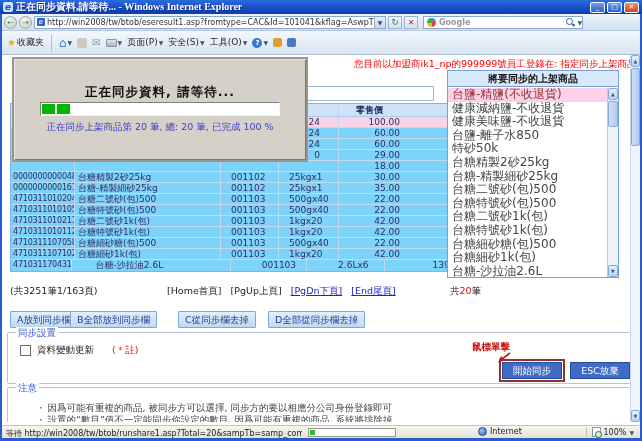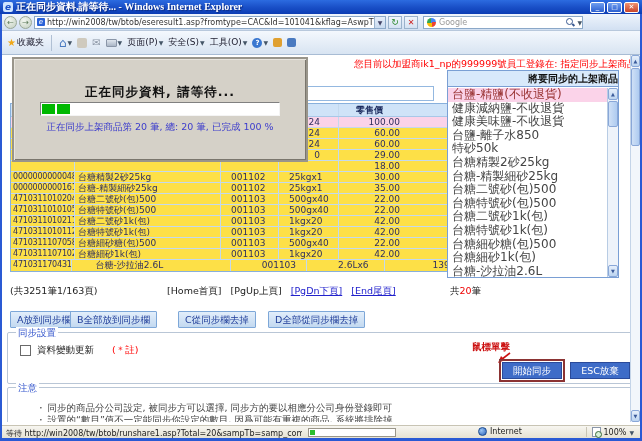--- a/index.html
+++ b/index.html
@@ -35,21 +35,21 @@
   .dropbtn { width:11px; height:13px; background:linear-gradient(180deg,#e8f0fa,#c6d8ee); border-left:1px solid #9ab2cc;
     font-size:6px; color:#446; text-align:center; line-height:13px; flex:none; }
   .sqbtn { width:14px; height:13px; background:linear-gradient(180deg,#f0f5fc,#d5e2f2); border:1px solid #9ab2cc;
     font-size:9px; line-height:11px; text-align:center; }
   .sqbtn.refresh { color:#2e8b2e; }
   .sqbtn.stop { color:#cc2222; font-size:8px; }
   .searchbox { width:160px; height:13px; background:#fff; border:1px solid #8ba8c8; display:flex; align-items:center;
     padding-left:3px; margin-left:3px; }
   .gball { width:9px; height:9px; border-radius:50%; flex:none;
     background:conic-gradient(#4285f4 0 25%, #ea4335 0 50%, #fbbc05 0 75%, #34a853 0); margin-right:3px; }
-  .searchtext { font-size:8px; color:#999; flex:1; }
+  .searchtext { font-size:8px; color:#999; flex:1;font-weight:bold; }
   .mag { position:relative; width:9px; height:9px; flex:none; margin-right:2px; }
   .mag::before { content:""; position:absolute; left:0; top:0; width:5px; height:5px; border:1.5px solid #3a5a92; border-radius:50%; }
   .mag::after { content:""; position:absolute; left:6px; top:6px; width:3px; height:1.5px; background:#3a5a92; transform:rotate(45deg); }
 
   
   .cmdbar { height:24px; background:linear-gradient(180deg,#f4f8fd,#d8e4f2); display:flex; align-items:center;
     padding:0 5px; gap:5px; border-bottom:1px solid #a8bcd4; font-size:9px; color:#223; }
   .star { color:#f0a818; font-size:10px; }
   .vsep { width:1px; height:16px; background:#b0c0d4; margin:0 2px; }
   .ci { display:flex; align-items:center; gap:1px; }
@@ -64,21 +64,21 @@
   .ext2 { width:9px; height:9px; border-radius:2px; background:#4a7ac0; }
 
   
   .content { position:absolute; top:41px; left:0; right:0; bottom:16px; background:#fff; overflow:hidden; }
 
   .red-header { position:absolute; left:352px; top:3px; font-size:9.5px; color:var(--accent-red,#f00); white-space:nowrap; }
 
   .white-box { position:absolute; left:180px; top:31px; width:252px; height:15px; background:#fff; border:1px solid #94b8e0; }
 
   
-  .ptable { position:absolute; left:8px; top:48px; width:461px; border:1px solid #88b0dc; background:#fde047; }
+  .ptable { position:absolute; left:8px; top:48px; width:461px; border:1px solid #88b0dc; background:#7dd3fc; }
   .thead { display:flex; height:13px; background:#cfe3f8; border-bottom:1px solid #a8c8e8; }
   .thead .cell { font-size:9px; font-weight:bold; color:#1a2a5e; text-align:center; line-height:13px; }
   .trow { display:flex; height:11px; border-bottom:1px solid #c3d9ee; }
   .trow:last-child { border-bottom:none;gap:21px; }
   .trow.sel { background:var(--selection-pink,#fbd3e9); }
   .cell { overflow:hidden; white-space:nowrap; font-size:9px; line-height:10px; color:#2f2f5f; border-right:1px solid #c3d9ee; }
   .cell:last-child { border-right:none; }
   .c1 { width:64px; font-size:8px; letter-spacing:-0.2px; padding-left:2px; }
   .c2 { width:146px; padding-left:3px; }
   .c3 { width:58px; padding-left:10px; }
@@ -116,21 +116,21 @@
   
   .annot { position:absolute; left:470px; top:286px; font-size:9.5px; font-weight:bold; color:#cc1111; }
   .annot-arrow { position:absolute; left:494px; top:297px; }
   .btn-primary { position:absolute; top:307px; width:60px; height:17px; background:var(--button-blue,#3e6cc8);
     color:#fff; font-size:9.5px; text-align:center; line-height:16px; border:1px solid #2a4a9a; cursor:pointer; }
   .btn-start { left:500px; outline:2px solid var(--annotation-maroon,#8b3333); outline-offset:1px; }
   .btn-esc { left:568px; }
 
   
   .syncpanel { position:absolute; left:445px; top:15px; width:172px; height:208px; border:1px solid #7a9fd4; background:#fff; }
-  .sync-head { height:16px; background:#d8e9fb; border-bottom:1px solid #7a9fd4; text-align:right;
+  .sync-head { height:16px; background:#d8e9fb; border-bottom:1px solid #7a9fd4; text-align:center;
     font-size:10px; font-weight:bold; color:#111; line-height:15px; }
   .sync-body { position:absolute; top:17px; bottom:0; left:0; right:11px; overflow:hidden; }
   .lb-item { height:13.6px; font-size:12px; line-height:13.6px; padding-left:4px; color:#444; white-space:nowrap; cursor:pointer; }
   .lb-item.sel { background:var(--selection-pink,#fbd3e9); color:#993333; }
   .lb-sb { position:absolute; top:17px; bottom:0; right:0; width:11px; background:#eef3fa; border-left:1px solid #b8cce4; }
   .xp-arrow { position:absolute; left:0; right:0; height:12px; background:linear-gradient(180deg,#e6effb,#bcd4f0);
     border:1px solid #89a7d8; border-radius:2px; color:#3a5a9a; font-size:5px; text-align:center; line-height:10px; }
   .xp-thumb { position:absolute; left:0; right:0; background:linear-gradient(90deg,#cfe0f6,#aecbf0);
     border:1px solid #89a7d8; border-radius:2px; }
   .sync-count { position:absolute; left:448px; top:230px; font-size:9.5px; color:#222; }
@@ -386,21 +386,21 @@
       <svg class="annot-arrow" width="16" height="12" viewBox="0 0 16 12">
         <line x1="14" y1="1" x2="5" y2="8" stroke="#cc1111" stroke-width="1.6"></line>
         <polygon points="2,11 9,8 5,4" fill="#cc1111"></polygon>
       </svg>
       <div class="btn-primary btn-start">開始同步</div>
       <div class="btn-primary btn-esc">ESC放棄</div>
 
       <div class="fset fset-notice">
         <span class="legend">注意</span>
         <ul class="notice-list">
-            <li>同步的商品分公司設定, 被同步方可以選擇, 同步方的要以相應分公司身份登錄即可</li>
+            <li>因爲可能有重複的商品, 被同步方可以選擇, 同步方的要以相應分公司身份登錄即可</li>
             <li>設置的“數目”值不一定能同步你設定的數目, 因爲可能有重複的商品, 系統將排除掉</li>
           </ul>
       </div>
 
       <div class="syncpanel">
         <div class="sync-head">將要同步的上架商品</div>
         <div class="sync-body">
             <div class="lb-item sel">台鹽-精鹽(不收退貨)</div>
             <div class="lb-item">健康減納鹽-不收退貨</div>
             <div class="lb-item">健康美味鹽-不收退貨</div>

